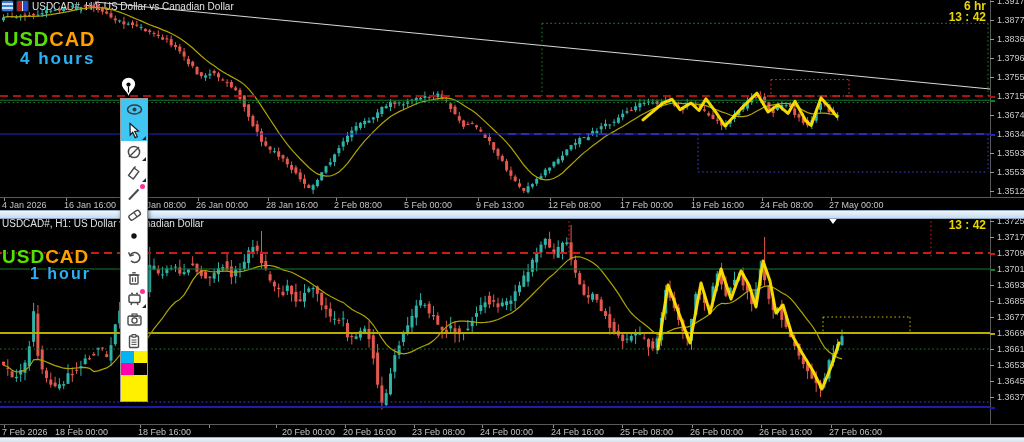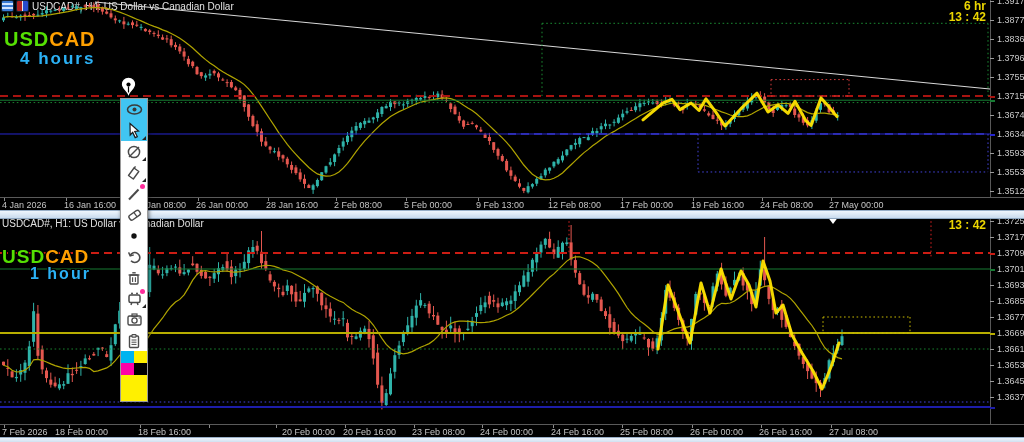--- a/index.html
+++ b/index.html
@@ -1013,21 +1013,21 @@
     <div class="ax-lab" style="left: 480px;">24 Feb 00:00</div>
     <div class="ax-tick" style="left: 553px;"></div>
     <div class="ax-lab" style="left: 551px; text-align: center;">24 Feb 16:00</div>
     <div class="ax-tick" style="left: 622px;"></div>
     <div class="ax-lab" style="left: 620px;">25 Feb 08:00</div>
     <div class="ax-tick" style="left: 692px;"></div>
     <div class="ax-lab" style="left: 690px;">26 Feb 00:00</div>
     <div class="ax-tick" style="left: 761px;"></div>
     <div class="ax-lab" style="left: 759px;">26 Feb 16:00</div>
     <div class="ax-tick" style="left: 831px;"></div>
-    <div class="ax-lab" style="left: 829px;">27 Jul 08:00</div>
+    <div class="ax-lab" style="left: 829px;">27 Feb 06:00</div>
   </div>
 
 <div class="splitter" style="top:210px;height:7px;"></div>
 <div class="splitter" style="top:437px;height:5px;"></div>
 
 <svg class="pin" width="19" height="24" viewBox="0 0 19 24">
   <path d="M9.5,1 C14,1 16.8,4.6 16.8,8.2 C16.8,12.2 12.8,14.8 11.1,17.8 L9.5,21.5 L7.9,17.8 C6.2,14.8 2.2,12.2 2.2,8.2 C2.2,4.6 5,1 9.5,1 Z" fill="#fff" stroke="#000" stroke-width="1.3"></path>
   <circle cx="9.5" cy="8.6" r="2.1" fill="#000"></circle>
   <line x1="9.5" y1="10.7" x2="9.5" y2="16.5" stroke="#000" stroke-width="1.2"></line>
 </svg>

